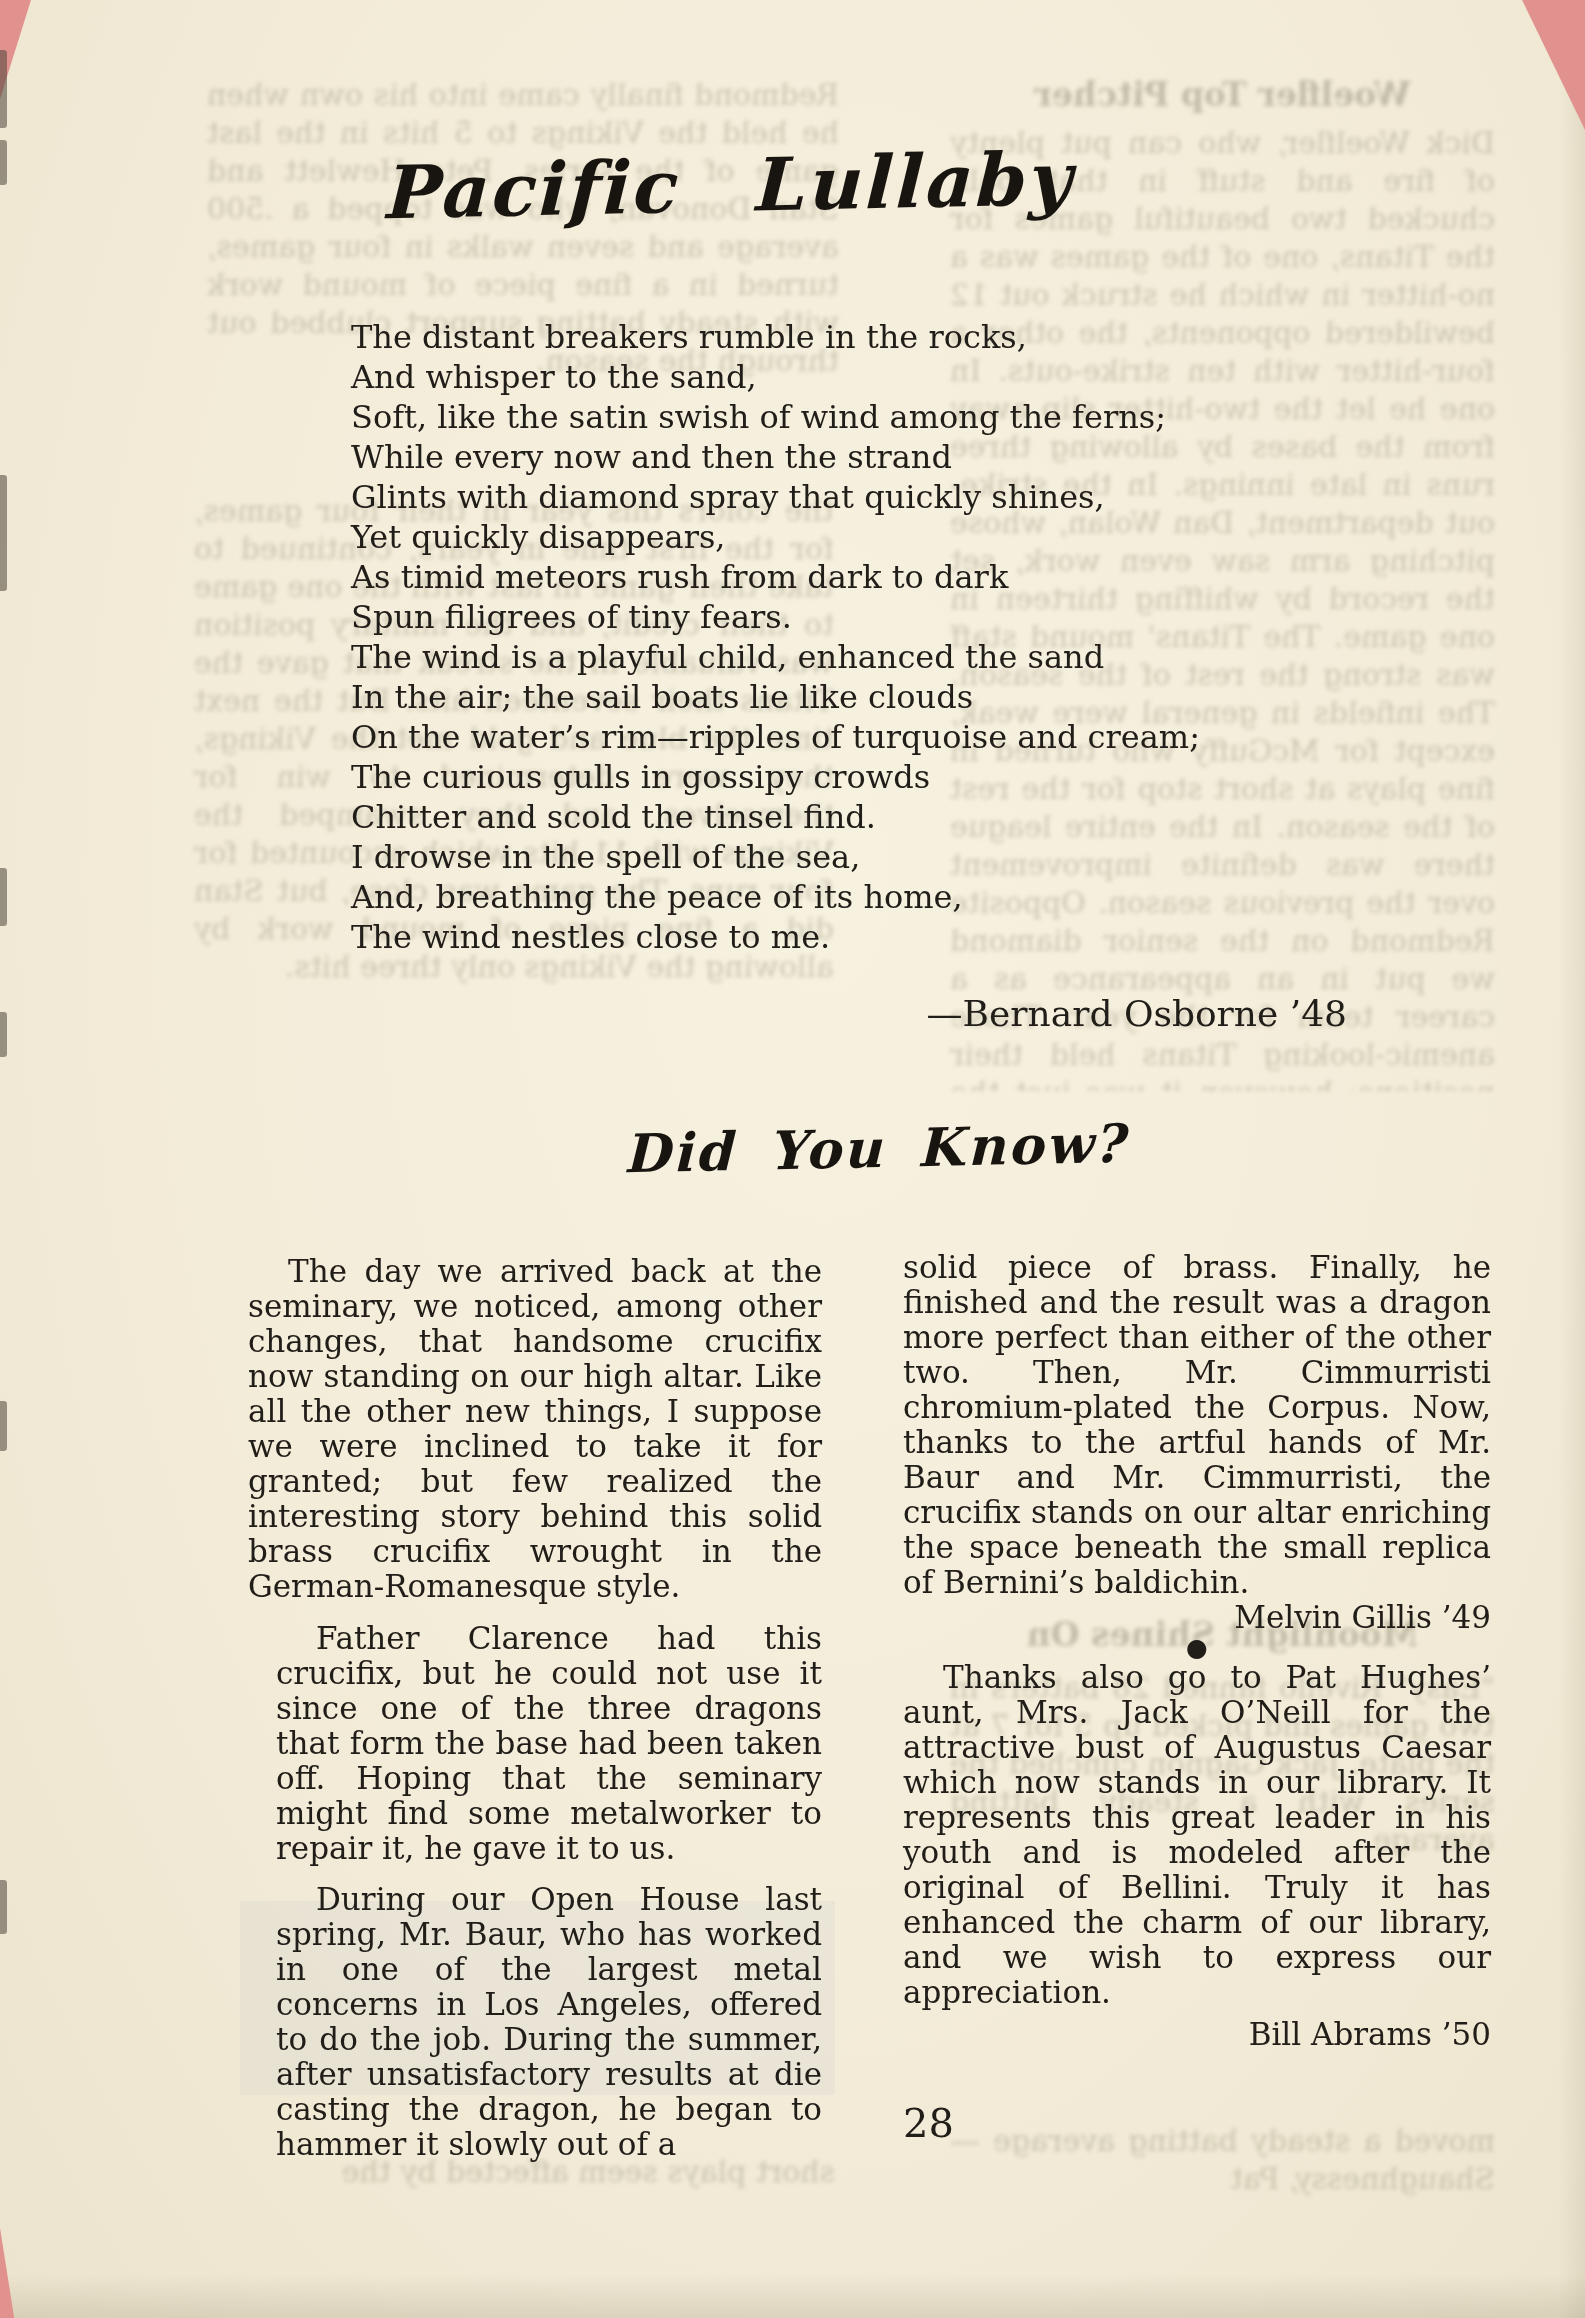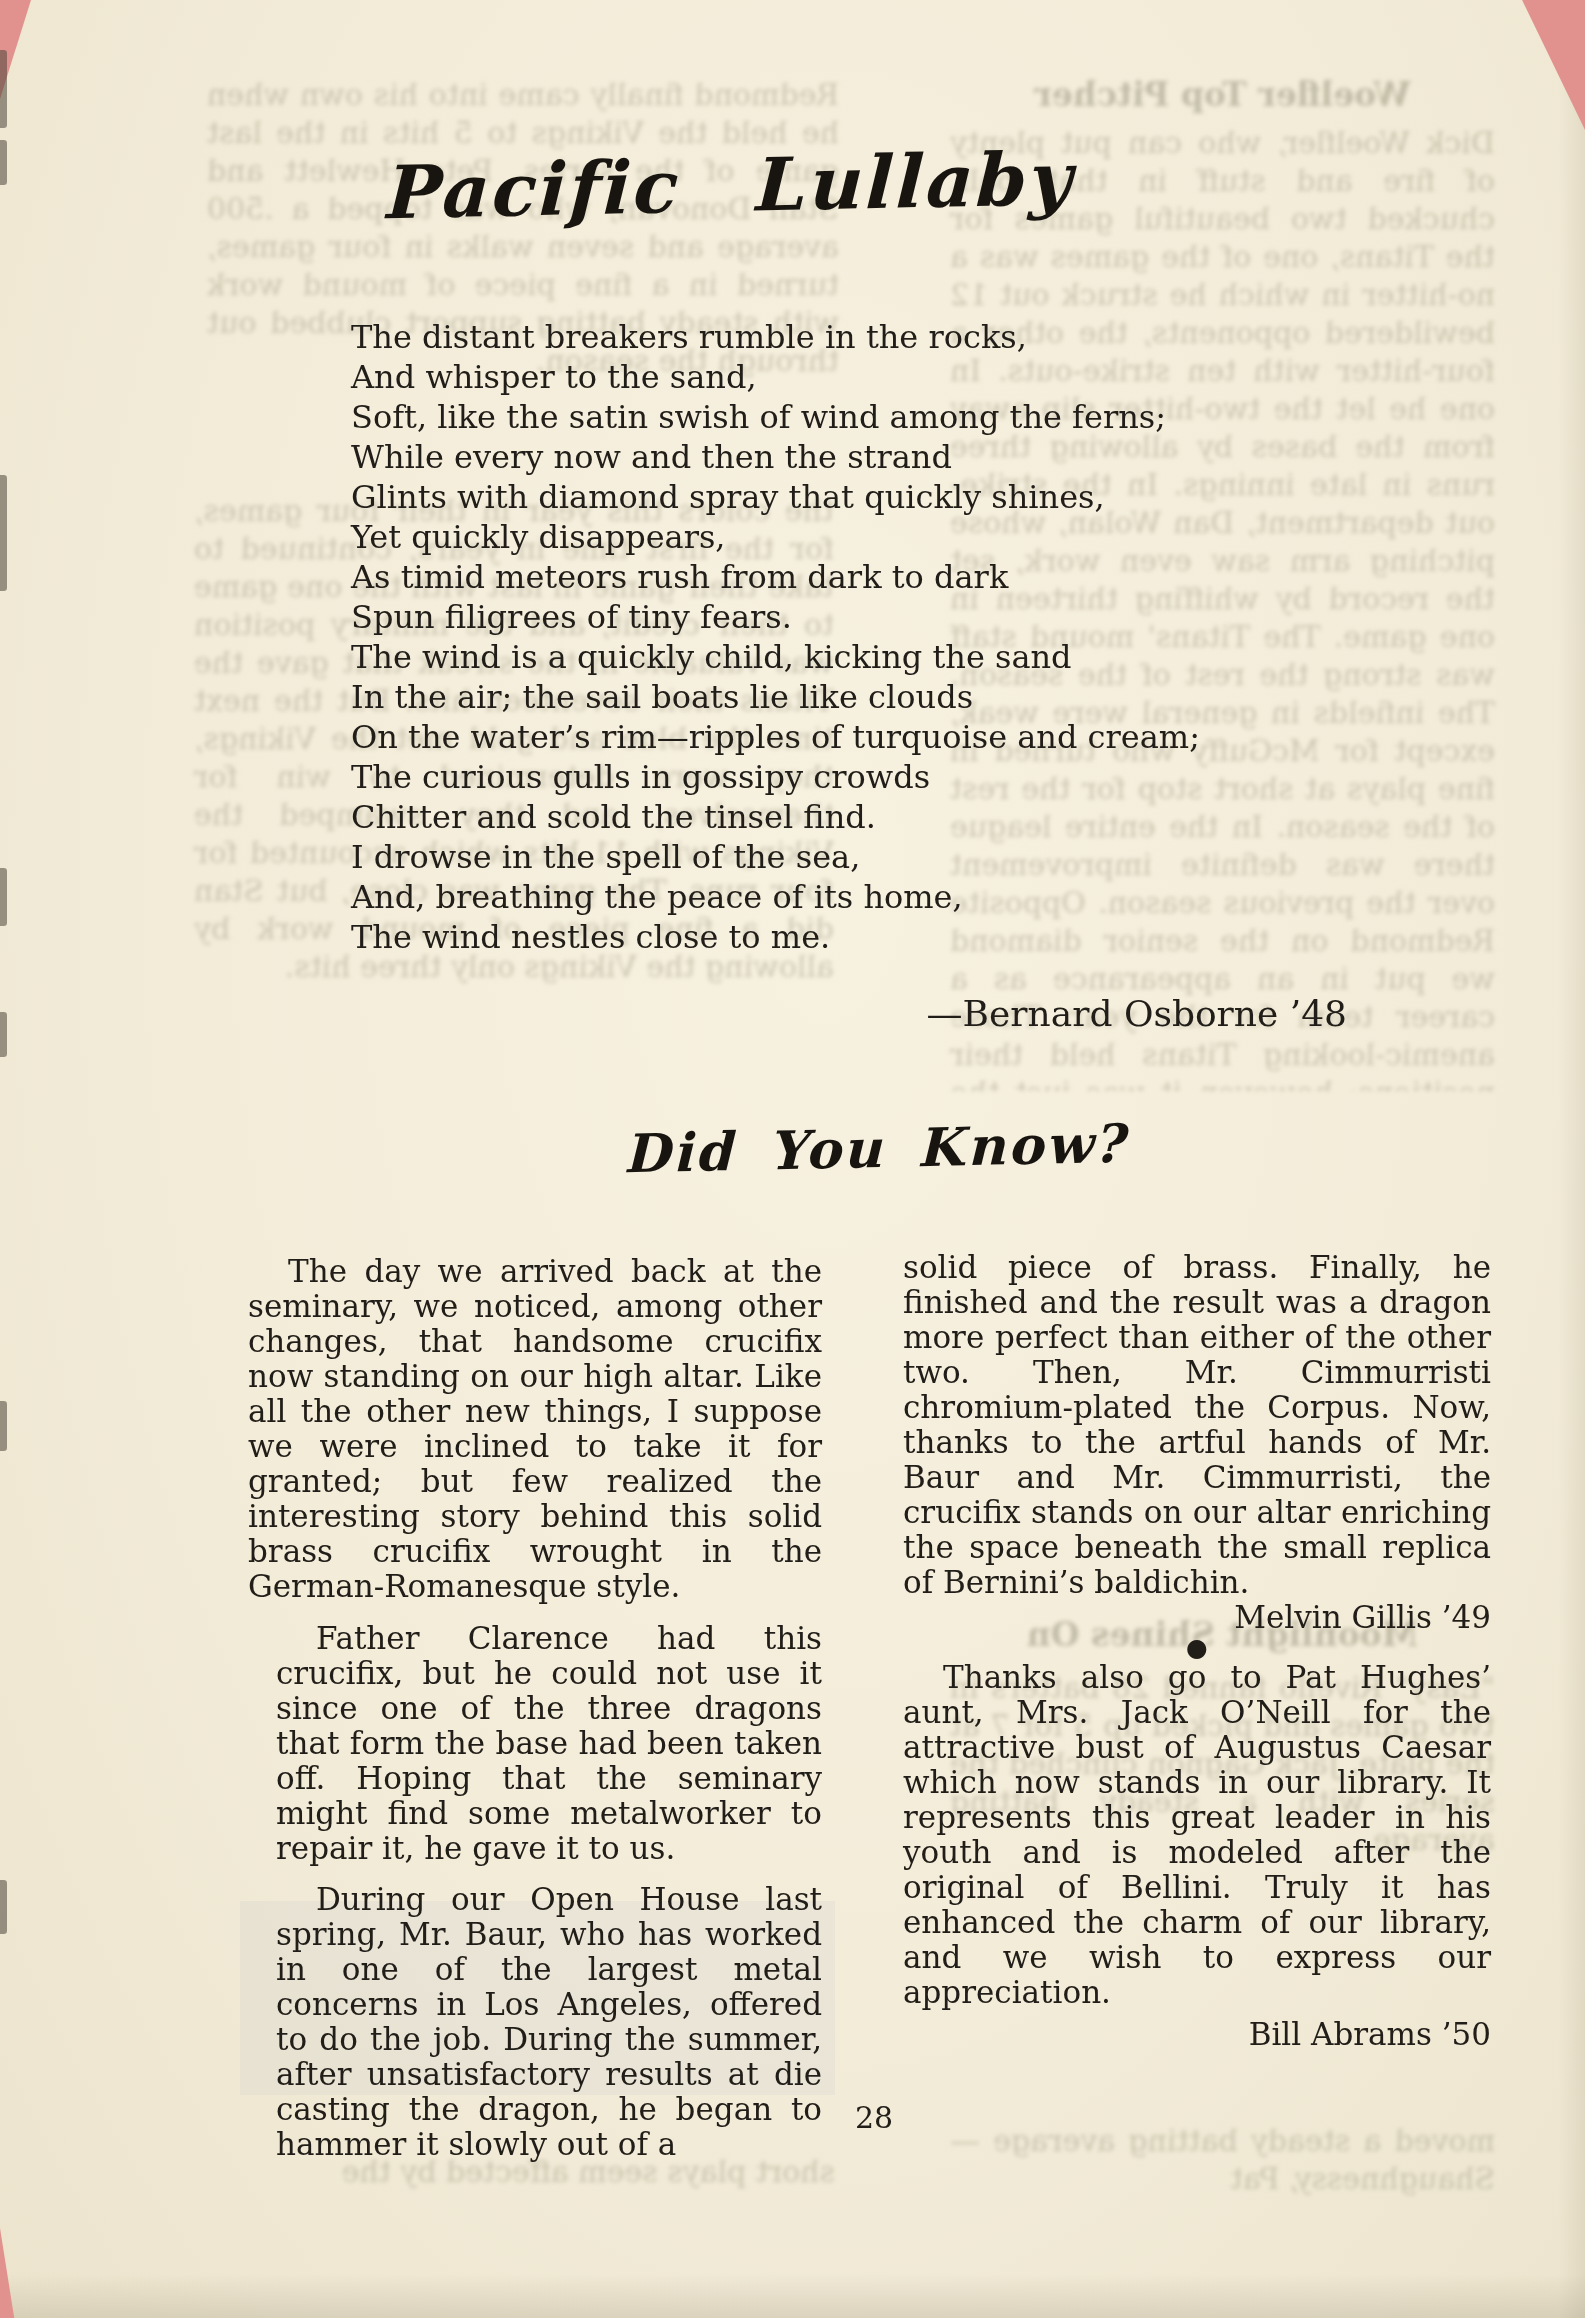--- a/index.html
+++ b/index.html
@@ -60,21 +60,21 @@
   .poem-attrib{left:351px;top:993px;width:996px;text-align:right;font-size:36px;}
   .col{font-size:31px;line-height:35px;text-align:justify;}
   .col p{margin:0;}
   .col .indent{text-indent:40px;}
   .col .gap{margin-top:16.5px;margin-left:28px;}
   #col-left{left:248px;top:1254px;width:574px;}
   #col-right{left:903px;top:1250px;width:588px;}
   .credit{text-align:right;margin-top:15px;}
   .bullet-row{text-align:center;margin-top:26.4px;font-size:25px;line-height:25px;}
   .after-bullet{margin-top:33px;}
-  #page-number{left:855px;top:2100px;width:99px;text-align:left;font-size:30px;}
+  #page-number{left:855px;top:2100px;width:99px;text-align:right;font-size:40px;}
 </style>
 </head>
 <body>
 
 <div class="scan">
 
   <div class="paper"></div>
 
   <div class="ghost" style="left:207px;top:76px;width:632px;height:388px;">Redmond finally came into his own when he held the Vikings to 5 hits in the last game of the series. Pete Hewlett and Stan Donovan, who was topped a .500 average and seven walks in four games, turned in a fine piece of mound work with steady batting support clubbed out through the season.</div>
   <div class="ghost" style="left:194px;top:492px;width:640px;height:744px;">the colors this year in their four games, for the first time in years, continued to take their game in last with the one game to their credit, and the military position was valuable in the streak that gave the Titans their seventeen hits. But the next time the blue and gold met the Vikings, they were determined to win for themselves, and they swamped the Vikings with 11 hits which accounted for four runs. The game was close, but Stan did a fine piece of mound work by allowing the Vikings only three hits.</div>
@@ -91,21 +91,21 @@
 
   <div class="printed poem">
     <div class="poem-line">The distant breakers rumble in the rocks,</div>
     <div class="poem-line">And whisper to the sand,</div>
     <div class="poem-line">Soft, like the satin swish of wind among the ferns;</div>
     <div class="poem-line">While every now and then the strand</div>
     <div class="poem-line">Glints with diamond spray that quickly shines,</div>
     <div class="poem-line">Yet quickly disappears,</div>
     <div class="poem-line">As timid meteors rush from dark to dark</div>
     <div class="poem-line">Spun filigrees of tiny fears.</div>
-    <div class="poem-line">The wind is a quickly child, kicking the sand</div>
+    <div class="poem-line">The wind is a playful child, enhanced the sand</div>
     <div class="poem-line">In the air; the sail boats lie like clouds</div>
     <div class="poem-line">On the water’s rim—ripples of turquoise and cream;</div>
     <div class="poem-line">The curious gulls in gossipy crowds</div>
     <div class="poem-line">Chitter and scold the tinsel find.</div>
     <div class="poem-line">I drowse in the spell of the sea,</div>
     <div class="poem-line">And, breathing the peace of its home,</div>
     <div class="poem-line">The wind nestles close to me.</div>
   </div>
 
   <div class="printed poem-attrib">—Bernard Osborne ’48</div>

